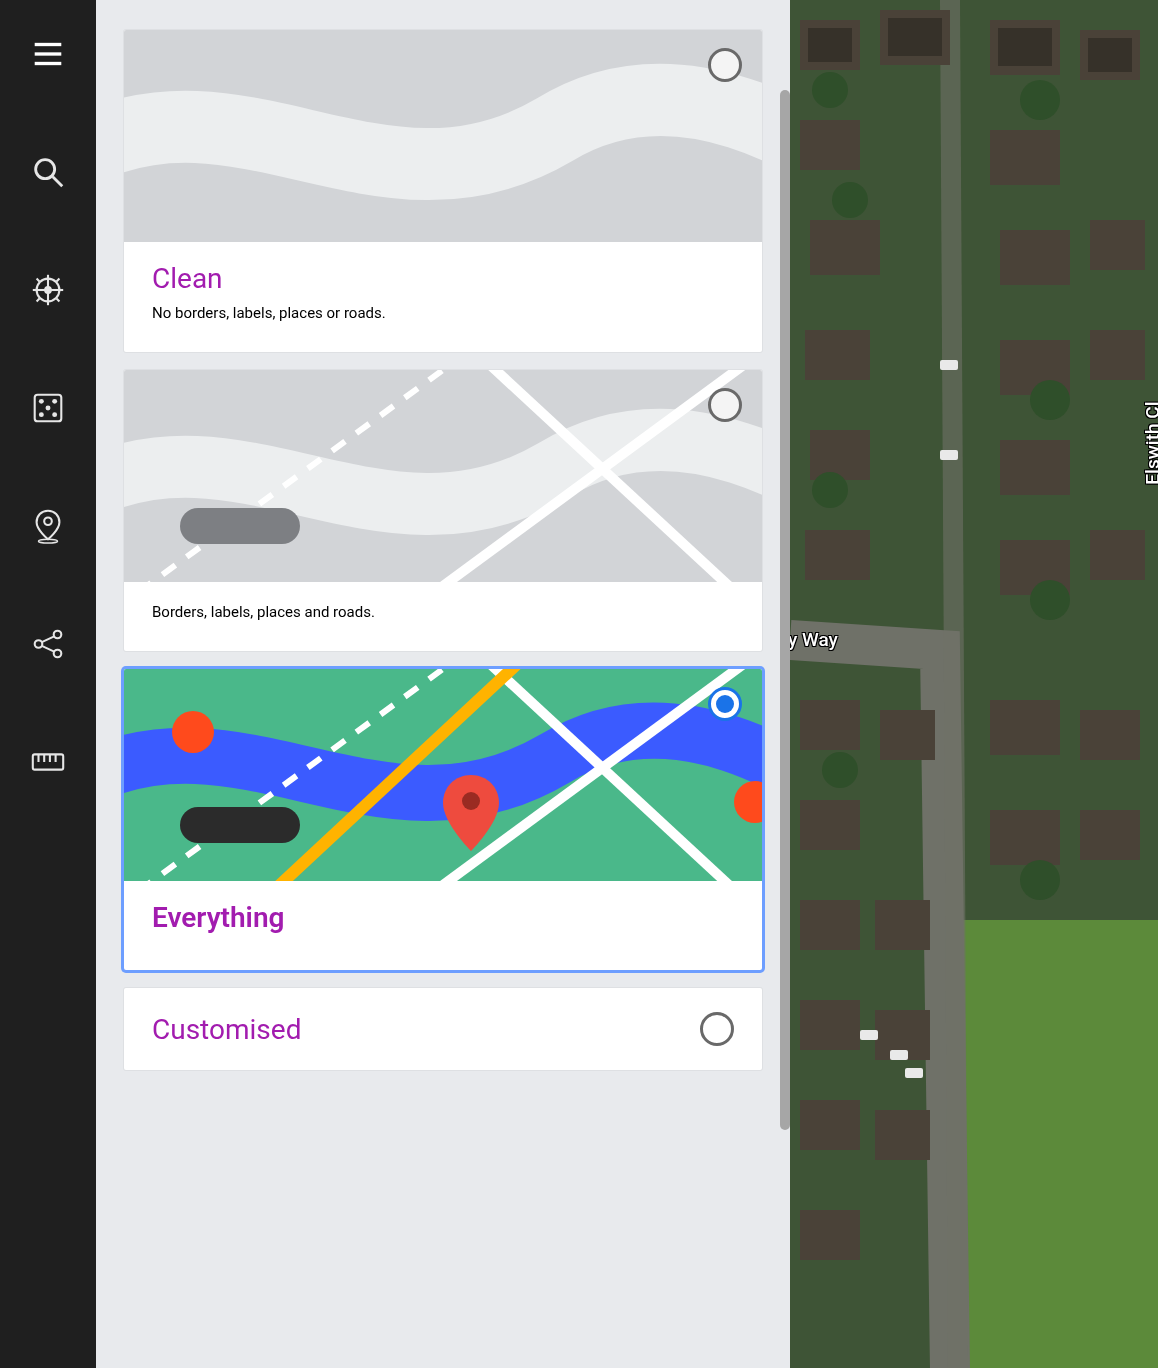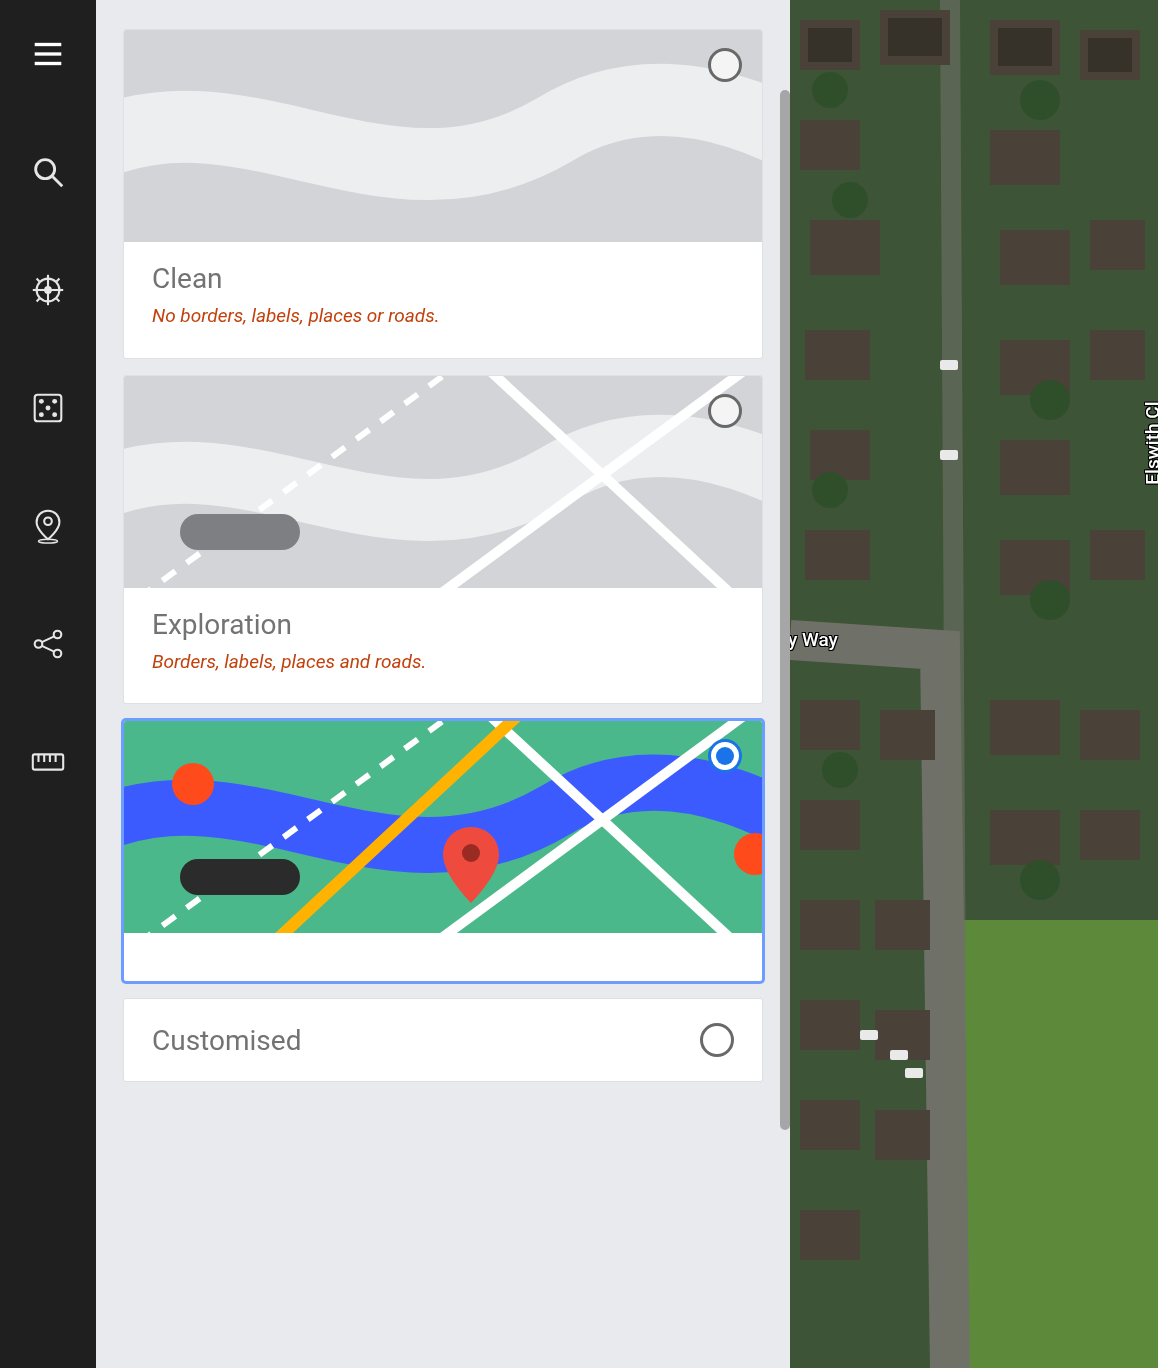--- a/index.html
+++ b/index.html
@@ -57,23 +57,23 @@
   }
   .card.selected {
     box-shadow: 0 0 0 3px #6d9eff;
   }
   .preview {
     height: 212px;
     position: relative;
     overflow: hidden;
   }
   .card-body { padding: 20px 28px 28px 28px; }
-  .card-title { font-size: 28px; color: #737373; font-weight: 400; margin-bottom: 8px; }
+  .card-title { font-size: 28px; color: #a21caf; font-weight: 400; margin-bottom: 8px; }
   .card.selected .card-title { font-weight: 600; }
-  .card-desc { font-size: 19px; color: #c2410c; line-height: 1.4; font-style: italic; }
+  .card-desc { font-size: 15px; color: #000000; line-height: 1.4; }
 
   .radio {
     position: absolute;
     top: 18px; right: 20px;
     width: 34px; height: 34px;
     border-radius: 50%;
     border: 3px solid #696969;
     background: #f4f4f4;
     z-index: 10;
   }
@@ -237,21 +237,20 @@
       <svg width="640" height="212" viewBox="0 0 640 212">
         <path d="M -40 120 C 120 40, 260 200, 430 100 C 560 20, 700 120, 760 160" stroke="#eceeef" stroke-width="62" fill="none" stroke-linecap="round"></path>
         <line x1="300" y1="230" x2="640" y2="-20" stroke="#ffffff" stroke-width="10"></line>
         <line x1="350" y1="-20" x2="620" y2="230" stroke="#ffffff" stroke-width="10"></line>
         <line x1="-10" y1="240" x2="360" y2="-30" stroke="#ffffff" stroke-width="6" stroke-dasharray="16 14"></line>
       </svg>
       <div class="pill"></div>
       <div class="radio"></div>
     </div>
     <div class="card-body">
-      <div class="card-title">Exploration</div>
       <div class="card-desc">Borders, labels, places and roads.</div>
     </div>
   </div>
 
   <div class="card selected">
     <div class="preview pv-every">
       <svg width="640" height="212" viewBox="0 0 640 212">
         <path d="M -40 110 C 120 30, 260 190, 430 90 C 560 10, 700 120, 760 160" stroke="#3b5bff" stroke-width="56" fill="none" stroke-linecap="round"></path>
         <line x1="300" y1="230" x2="640" y2="-20" stroke="#ffffff" stroke-width="10"></line>
         <line x1="350" y1="-20" x2="620" y2="230" stroke="#ffffff" stroke-width="10"></line>
@@ -263,20 +262,21 @@
       <div class="dot" style="right:-14px; top:112px;"></div>
       <div class="pin">
         <svg width="56" height="76" viewBox="0 0 56 76">
           <path d="M28 0 C12 0 0 12 0 28 C0 48 28 76 28 76 C28 76 56 48 56 28 C56 12 44 0 28 0 Z" fill="#ee4b3e"></path>
           <circle cx="28" cy="26" r="9" fill="#9a2b22"></circle>
         </svg>
       </div>
       <div class="radio checked"></div>
     </div>
     <div class="card-body">
+      <div class="card-title">Everything</div>
     </div>
   </div>
 
   <div class="card customised">
     <div class="card-body">
       <div class="card-title" style="margin:0;text-align:center;">Customised</div>
       <div class="radio-inline"></div>
     </div>
   </div>
 

